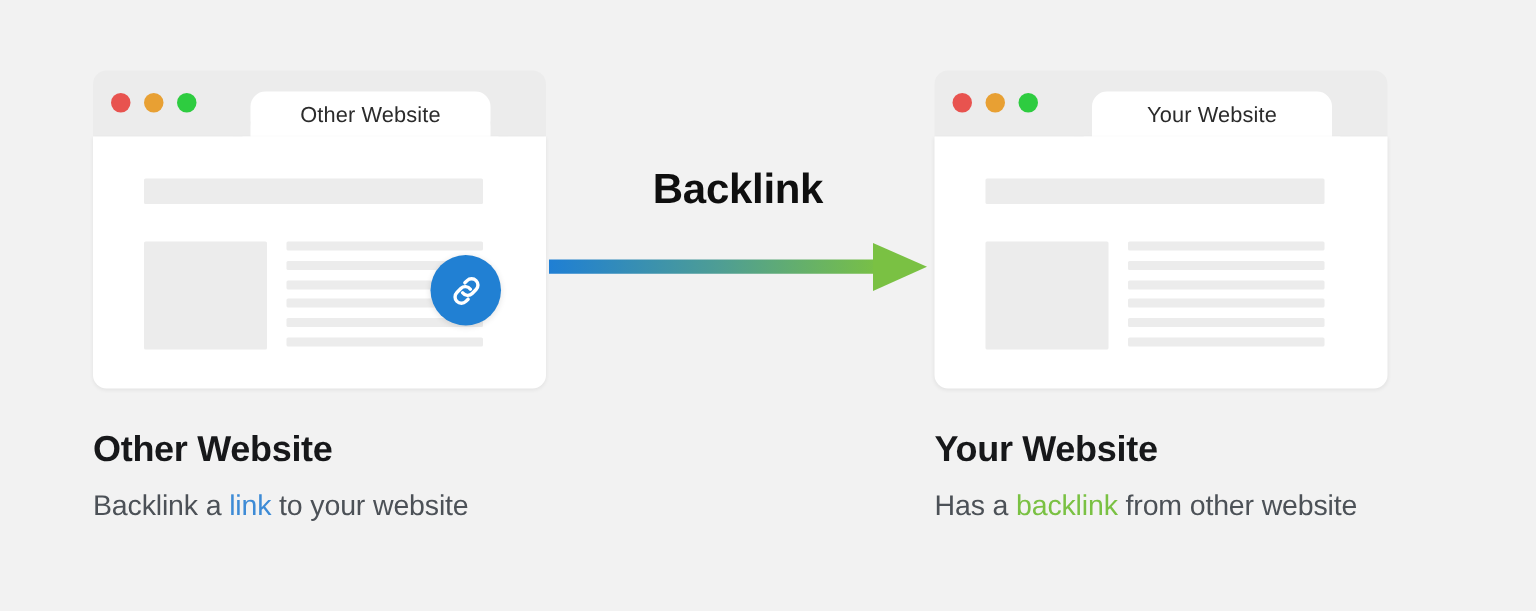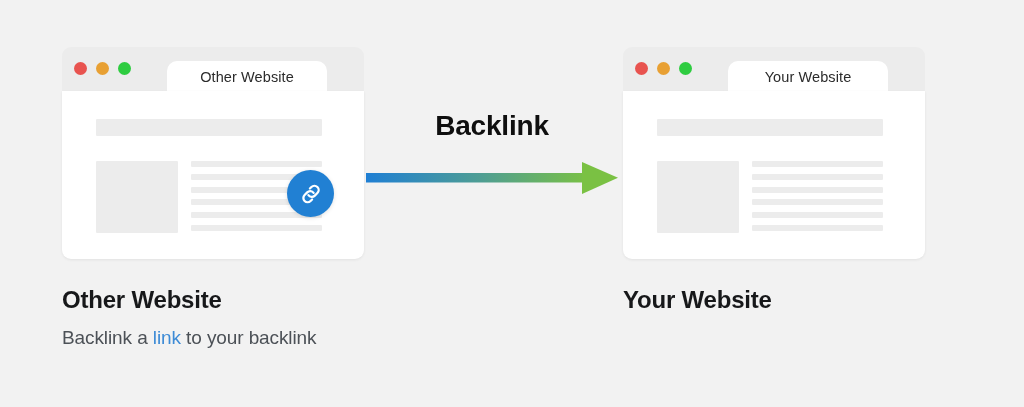--- a/index.html
+++ b/index.html
@@ -280,21 +280,24 @@
         <div class="skel-line"></div>
         <div class="skel-line"></div>
         <div class="skel-line"></div>
       </div>
     </div>
   </div>
 
   <div class="caption left">
     <div class="caption-title">Other Website</div>
     <div class="caption-sub">
-      <span>Backlink a </span><span class="hl-link">link</span><span> to your backlink</span>
+      <span>Backlink a </span><span class="hl-link">link</span><span> to your website</span>
     </div>
   </div>
 
   <div class="caption right">
     <div class="caption-title">Your Website</div>
+    <div class="caption-sub">
+      <span>Has a </span><span class="hl-backlink">backlink</span><span> from other website</span>
+    </div>
   </div>
 
 </div>
 
 </body></html>

